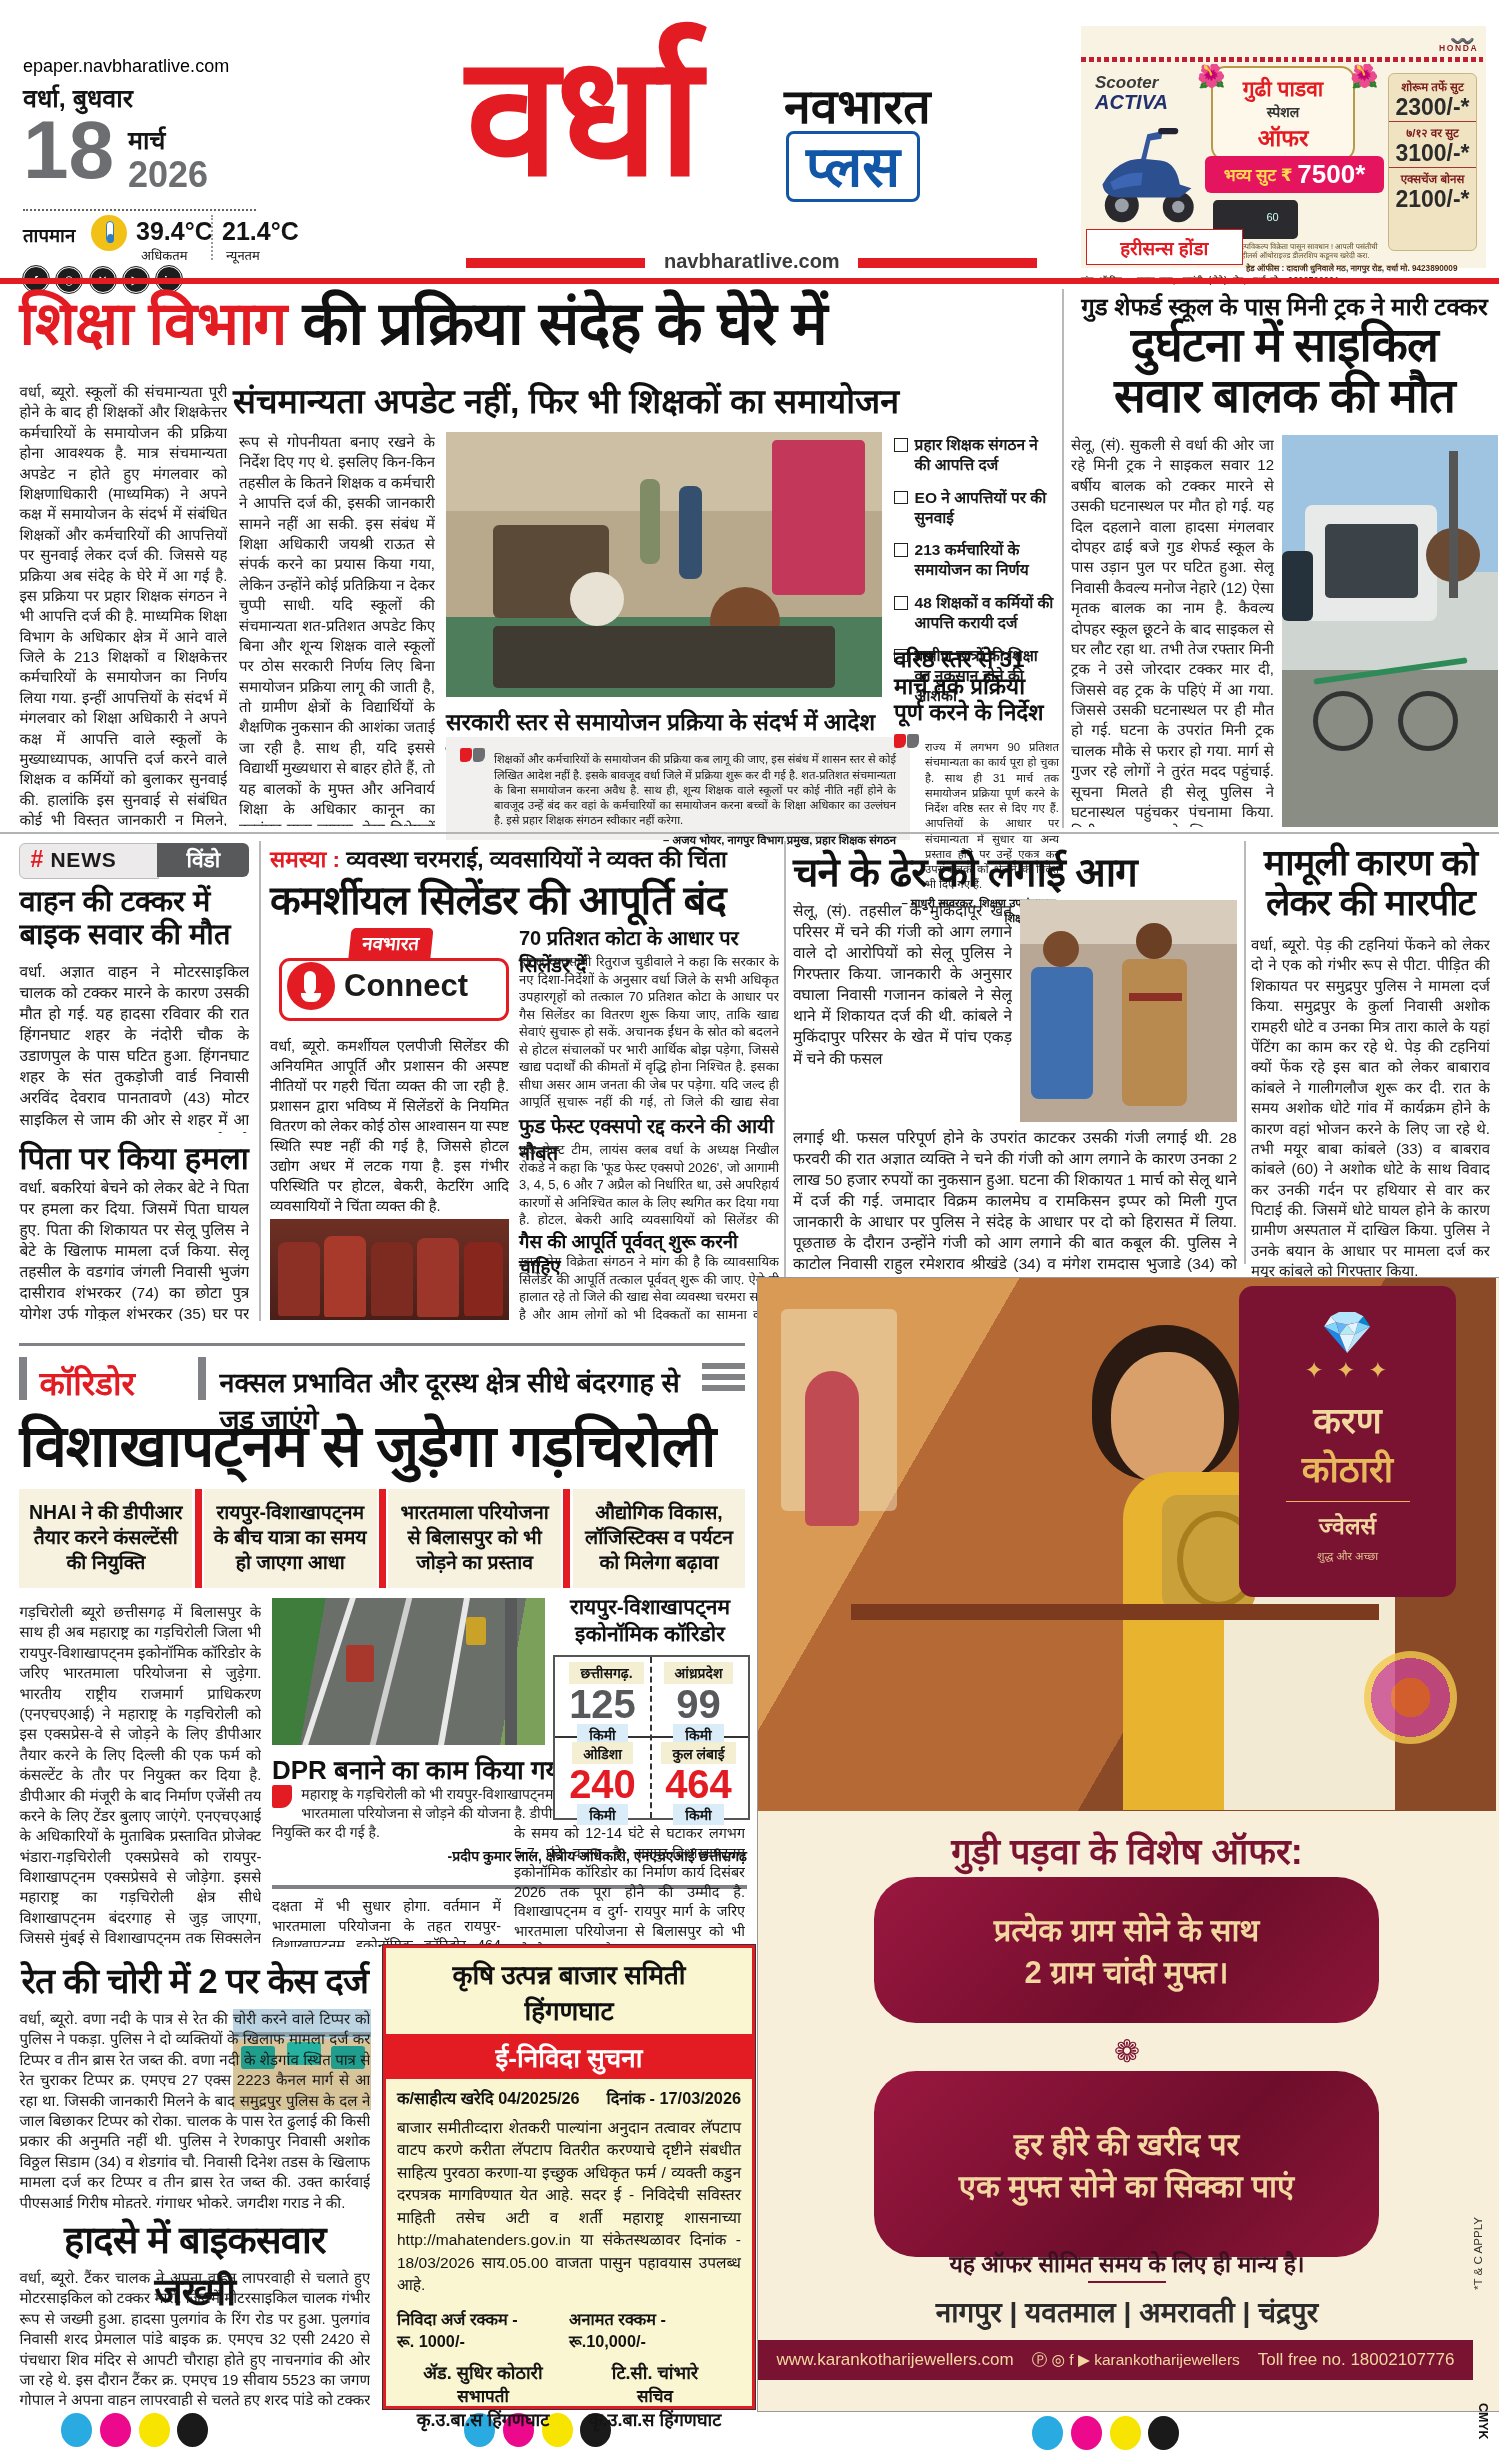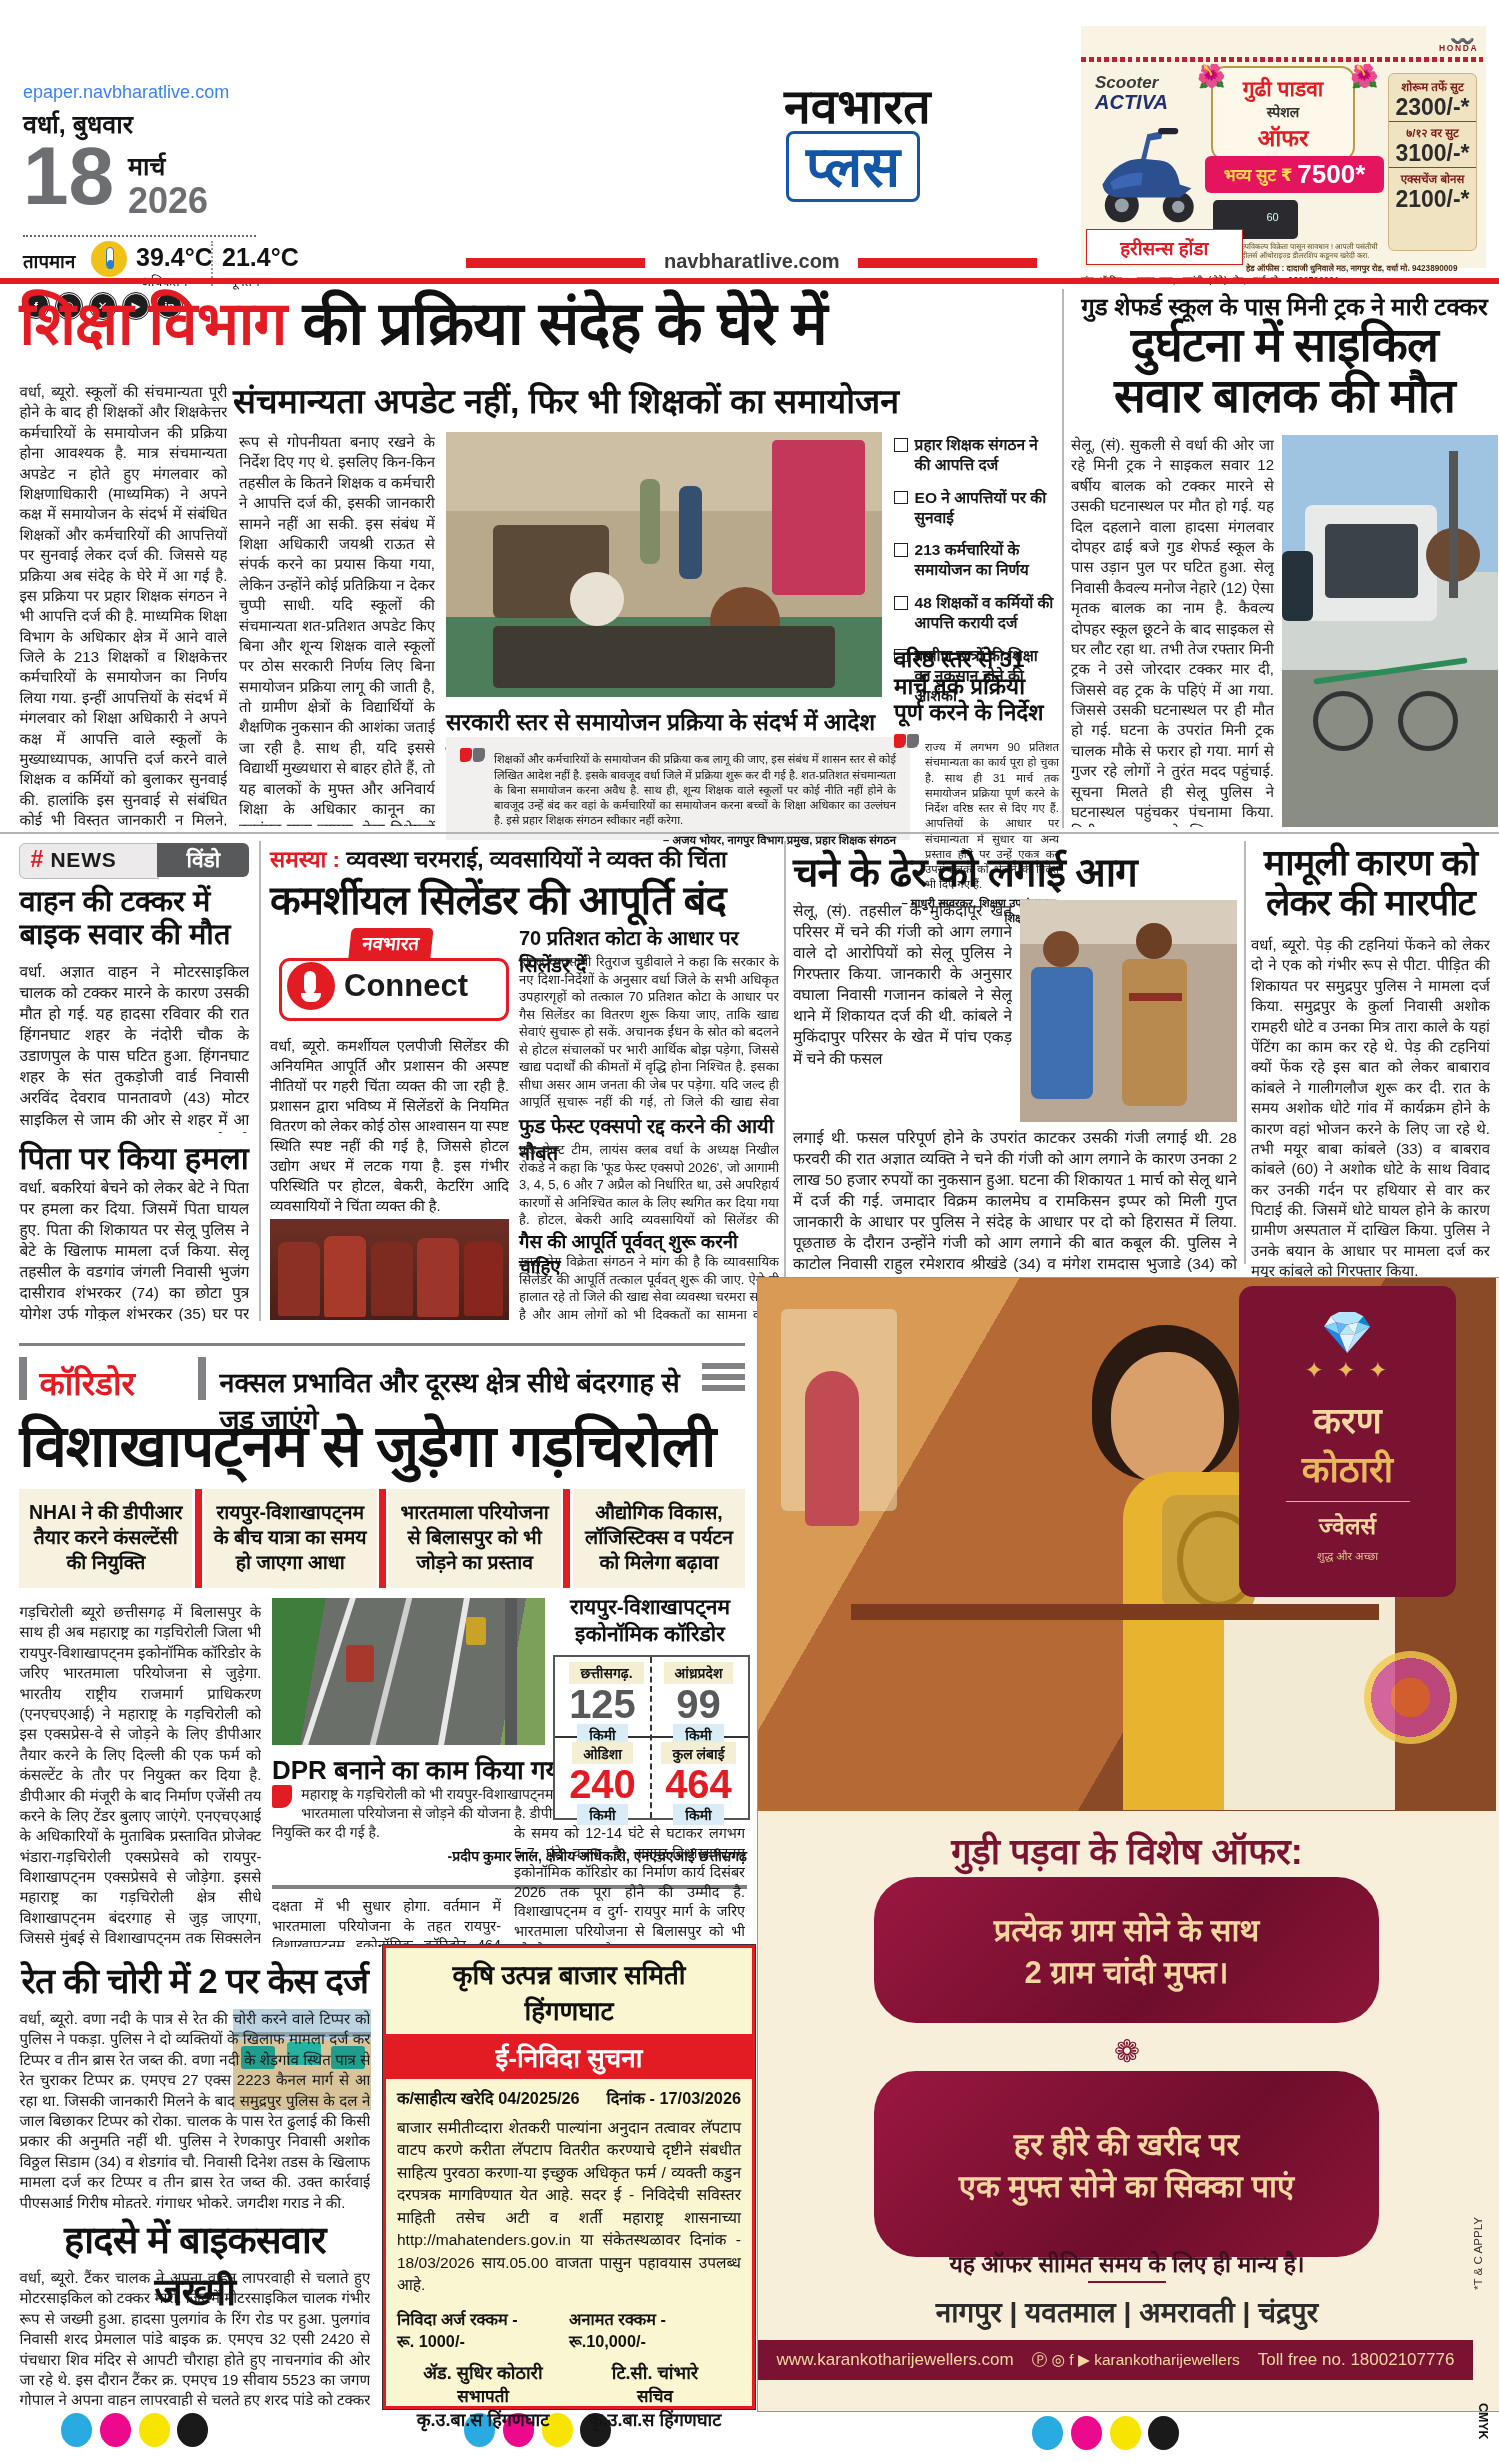--- a/index.html
+++ b/index.html
@@ -31,21 +31,21 @@
   .grey-bar{background:#808285;}
   .photo{overflow:hidden;}
   .cap-head{font-weight:bold;color:#111;}
 </style>
 </head>
 <body>
 
 <div id="page">
 
   <div class="abs" style="left:23px;top:56px;width:256px;">
-    <div style="font-size:18px;color:#3b82f6;margin-top:26px;">epaper.navbharatlive.com</div>
+    <div style="font-size:18px;color:#000000;">epaper.navbharatlive.com</div>
     <div class="b" style="font-size:25px;margin-top:3.1px;">वर्धा, बुधवार</div>
     <div style="position:relative;height:93px;">
       <span class="b" style="position:absolute;left:0;top:-4.7px;font-size:82px;color:#6d6e71;line-height:1;">18</span>
       <span class="b" style="position:absolute;left:105px;top:7.8px;font-size:25px;">मार्च</span>
       <span class="b" style="position:absolute;left:105px;top:40px;font-size:36px;color:#6d6e71;">2026</span>
     </div>
     <div style="border-top:2.3px dotted #666;width:233px;margin:1.6px 0 4.7px 0;"></div>
     <div style="position:relative;height:48px;">
       <span class="b" style="position:absolute;left:0;top:6.2px;font-size:18.6px;">तापमान</span>
       <span class="abs" style="left:68px;top:0px;width:36px;height:36px;border-radius:50%;background:#f2c118;">
@@ -61,20 +61,21 @@
     <div style="margin-top:3.1px;">
       <span class="soc">f</span>
       <span class="soc">◎</span>
       <span class="soc">✕</span>
       <span class="soc" style="background:#1d1d1d;">▶</span>
       <span class="soc">in</span>
     </div>
   </div>
 
   <div class="abs" style="left:435px;top:47px;width:621px;height:233px;">
+    <span class="b" style="position:absolute;left:31px;top:-14px;font-size:167px;color:#e31b23;line-height:1;letter-spacing:-3.1px;">वर्धा</span>
     <span class="b" style="position:absolute;left:349px;top:25px;font-size:48px;color:#121212;">नवभारत</span>
     <span class="b" style="position:absolute;left:351px;top:84px;font-size:56px;color:#1257a7;border:3.9px solid #1257a7;border-radius:7.8px;padding:1.6px 17px;line-height:1.1;">प्लस</span>
     <span class="abs" style="left:31px;top:211px;width:179px;height:10px;background:#e31b23;"></span>
     <span style="position:absolute;left:229px;top:203px;font-size:20px;color:#3c3c3c;font-weight:bold;">navbharatlive.com</span>
     <span class="abs" style="left:423px;top:211px;width:179px;height:10px;background:#e31b23;"></span>
   </div>
 
   <div class="abs" style="left:1081px;top:23px;width:405px;height:242px;background:#f8f3e2;border-top:3.1px solid #fff;">
     <div class="abs" style="left:0;top:31px;width:405px;height:4.7px;background:repeating-linear-gradient(90deg,#c02032 0 4.7px,#f8f3e2 4.7px 7.8px);"></div>
     <span class="abs" style="right:11px;top:3.1px;color:#e31b23;font-size:20px;">〰️</span>

